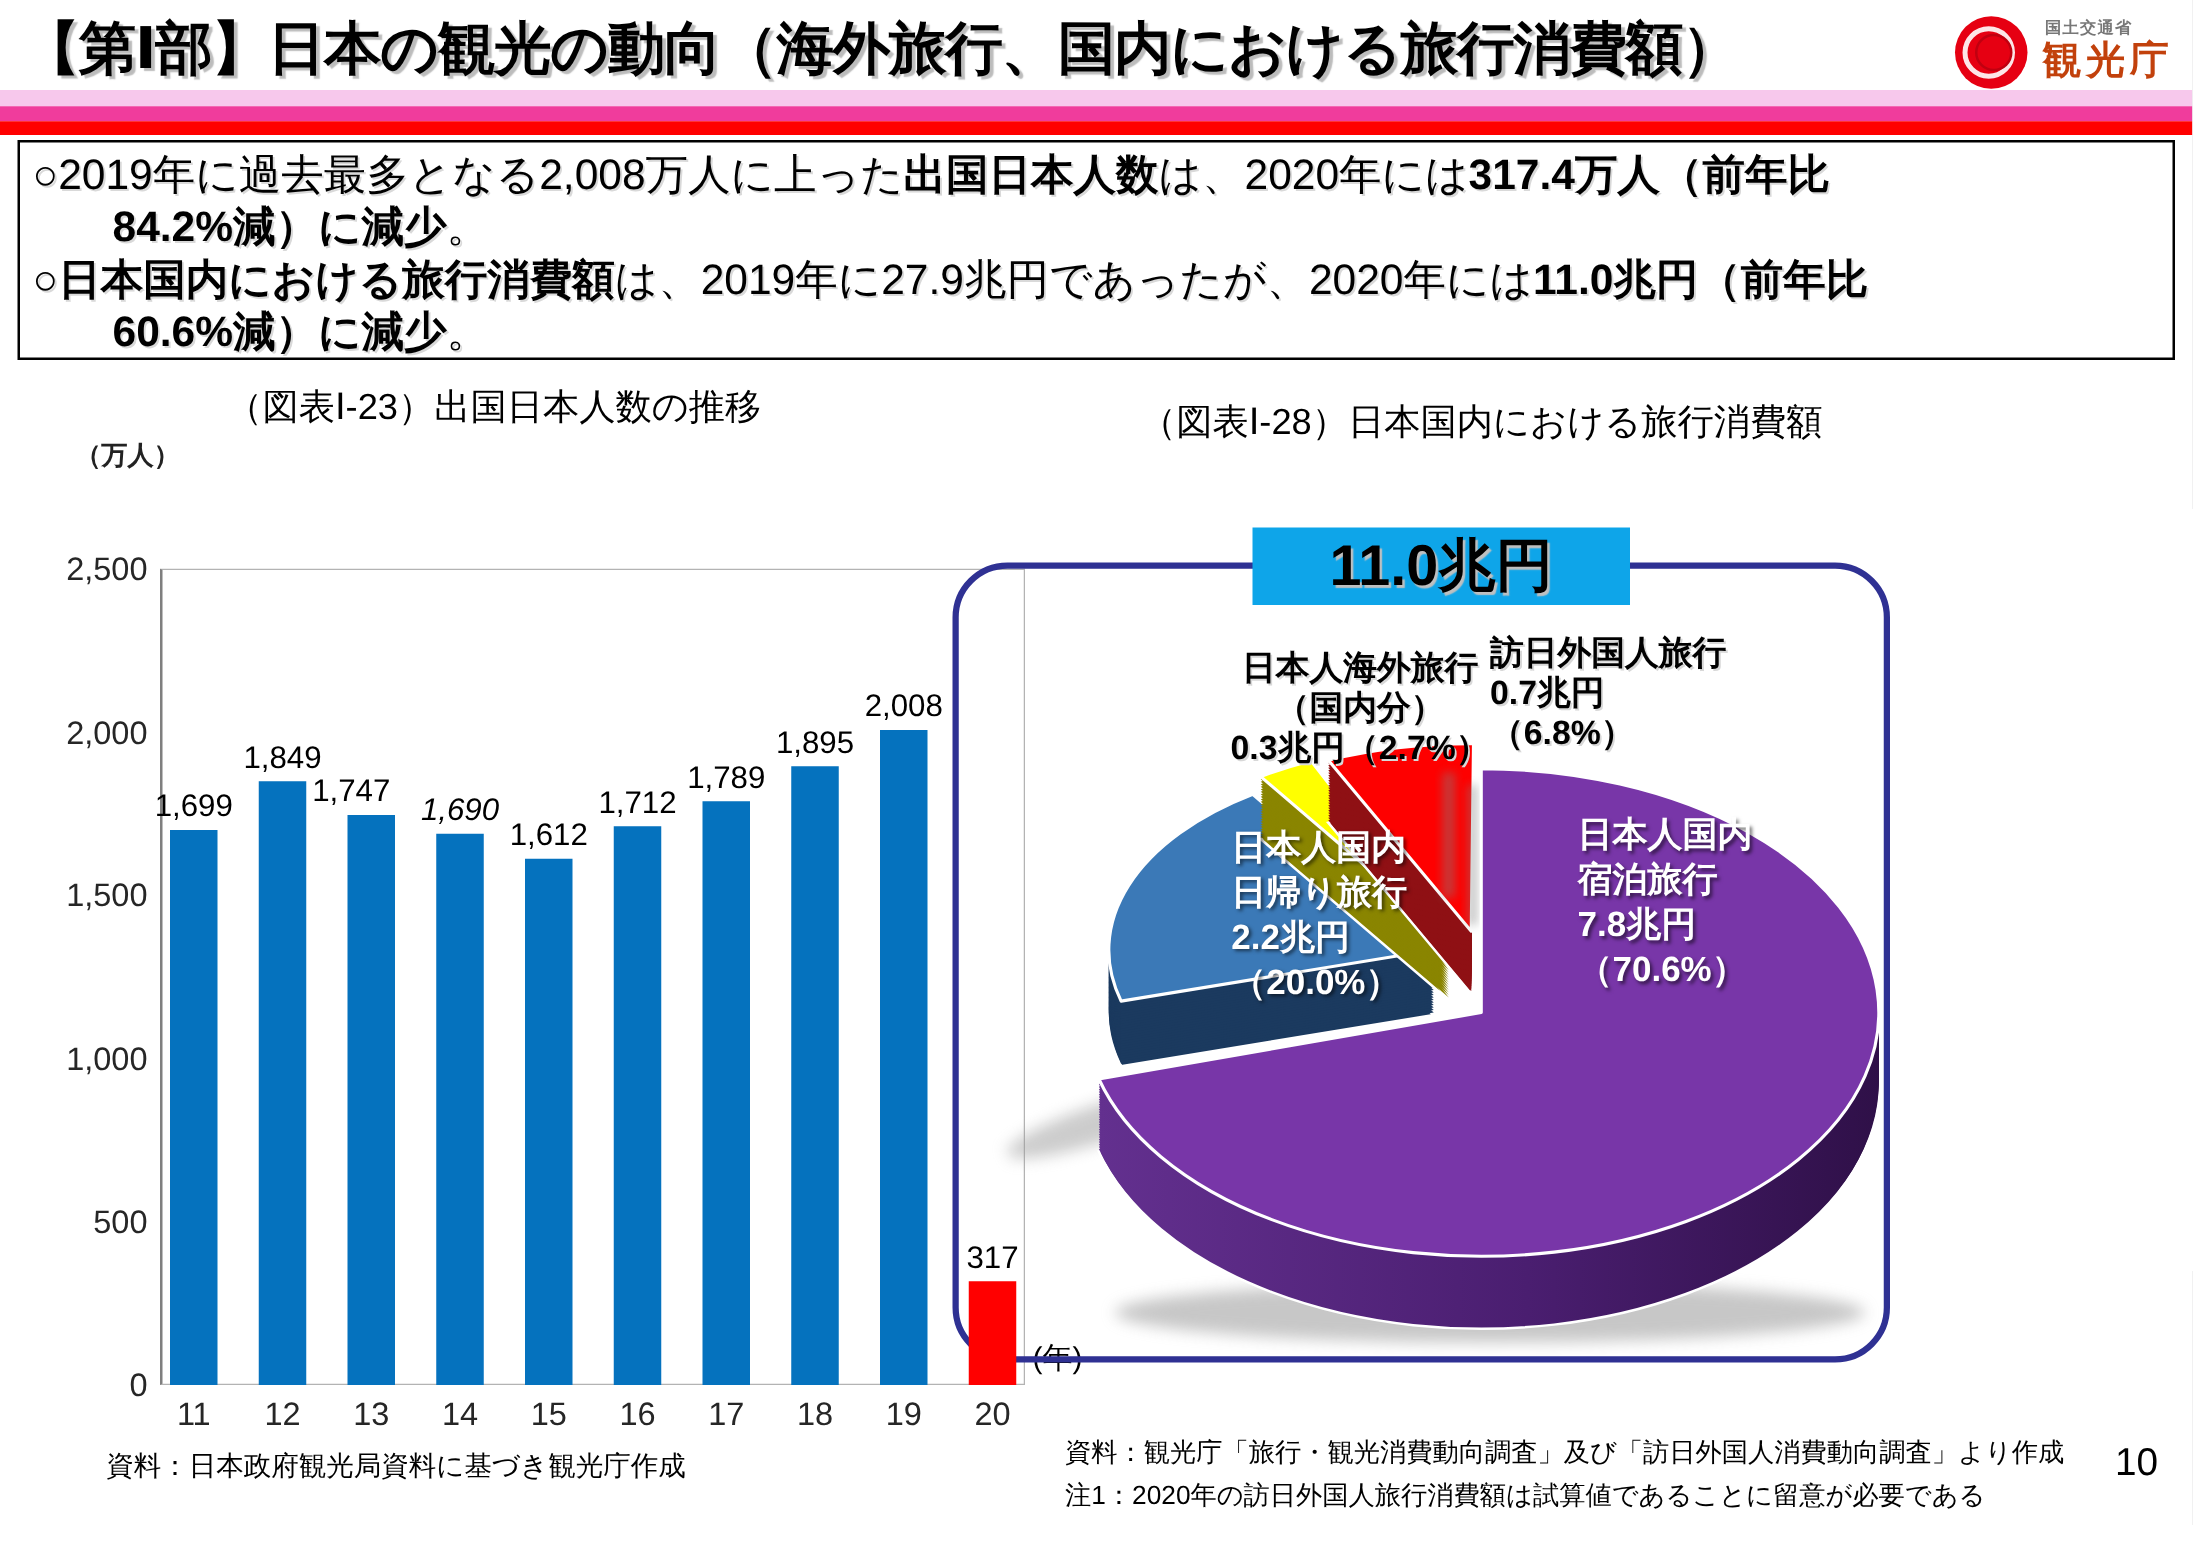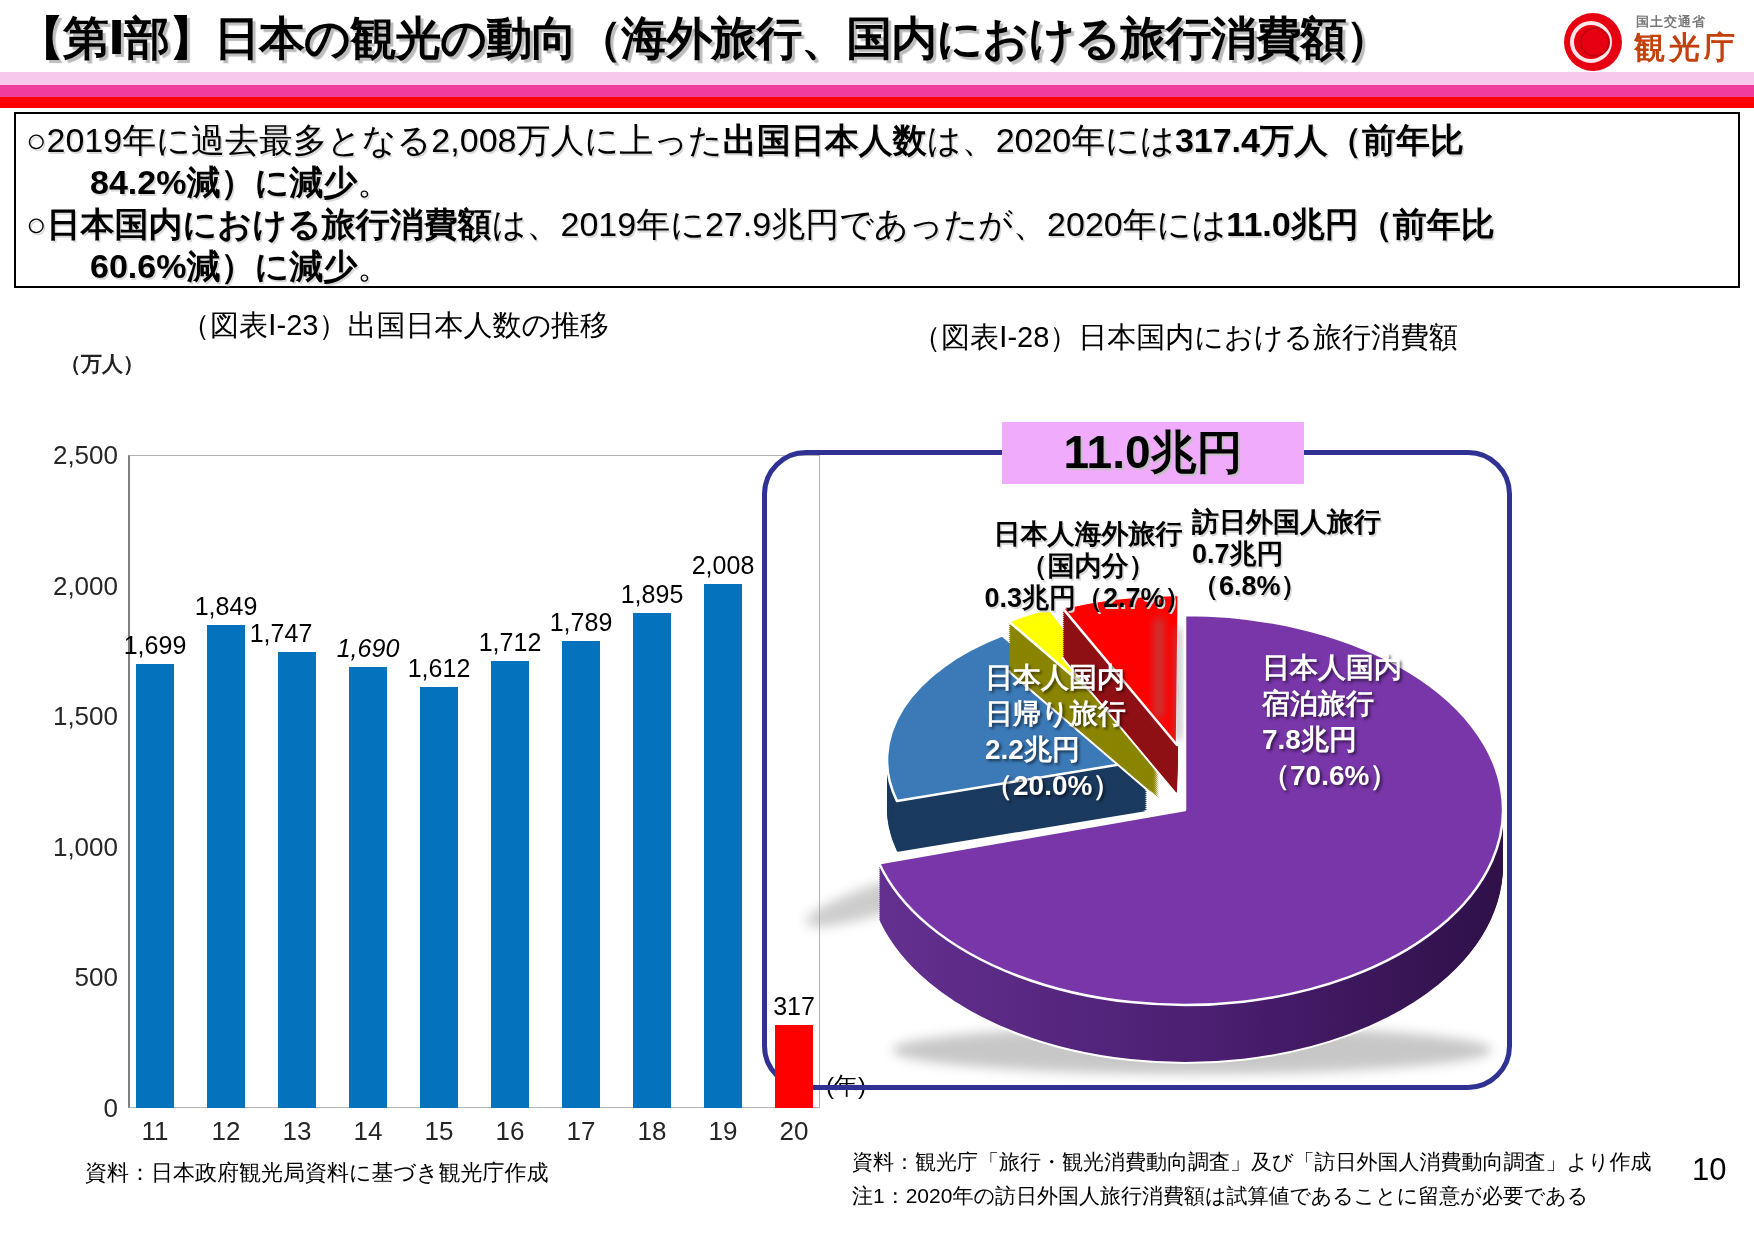--- a/index.html
+++ b/index.html
@@ -31,21 +31,21 @@
   .xtick{font-size:26px;color:#262626;text-align:center;width:80px;}
   .bar{position:absolute;}
   .bar-label{position:absolute;font-size:25px;color:#000;text-align:center;width:130px;white-space:nowrap;}
   #x-unit{left:826px;top:1070px;font-size:24px;color:#000;}
   #bar-source{left:85px;top:1158px;font-size:22px;color:#000;}
   
   #pie-panel{left:762px;top:450px;width:750px;height:640px;border:5px solid #2f3193;
              border-radius:44px;box-sizing:border-box;}
   #pie-svg{left:762px;top:450px;}
   #pie-total{left:1002px;top:422px;width:290px;text-align:center;font-size:46px;font-weight:900;
-             color:#000;background:#f0abfc;padding:0 6px;text-shadow:2px 2px 1px #c0c0c0;}
+             color:#000;background:#0ea5e9;padding:0 6px;text-shadow:2px 2px 1px #c0c0c0;}
   .pie-label{position:absolute;font-weight:800;white-space:nowrap;}
   .pie-label.dark{color:#000;text-shadow:1.5px 1.5px 0 #d8d8d8;}
   .pie-label.light{color:#fff;text-shadow:2px 2px 3px rgba(0,0,0,.55);}
   
   #pie-source{left:852px;top:1148px;font-size:21px;color:#000;}
   #pie-note{left:852px;top:1182px;font-size:21px;color:#000;}
   #page-number{left:1692px;top:1152px;font-size:31px;color:#000;}
 </style>
 </head>
 <body>

